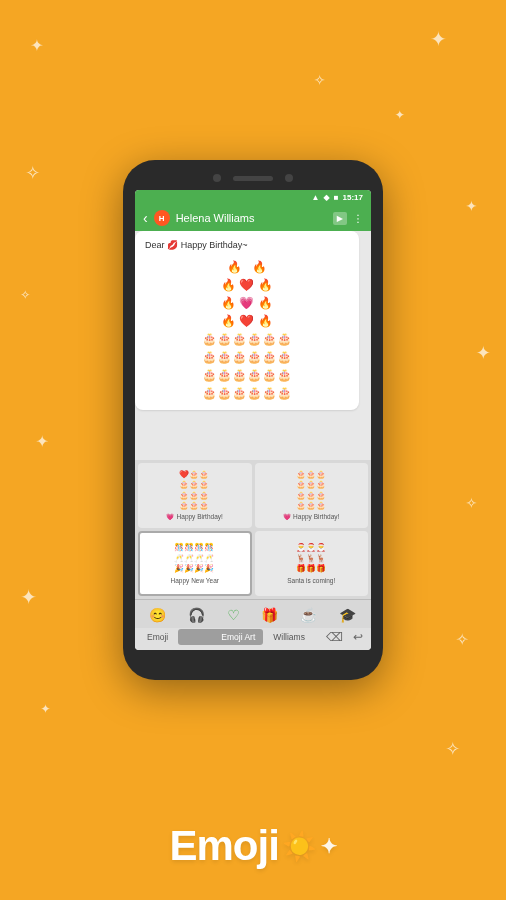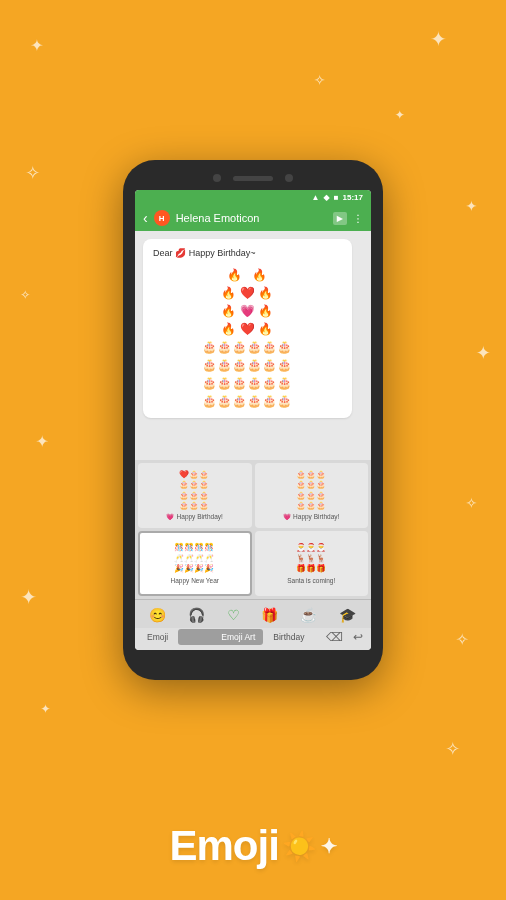--- a/index.html
+++ b/index.html
@@ -130,21 +130,21 @@
     .video-icon {
       background: rgba(255,255,255,0.3);
       border-radius: 2px;
       padding: 2px 4px;
       font-size: 8px;
     }
 
     
     .chat-area {
       flex: 1;
-      padding: 8px;
+      padding: 0;
       background: #e8e8e8;
       overflow: hidden;
     }
 
     .message-bubble {
       background: white;
       border-radius: 8px;
       padding: 8px 10px;
       max-width: 95%;
       font-size: 9px;
@@ -335,21 +335,21 @@
     <div class="status-bar">
       <span>▲</span>
       <span>◆</span>
       <span>■</span>
       <span class="time">15:17</span>
     </div>
 
     <div class="chat-header">
       <span class="back-btn">‹</span>
       <div class="header-avatar">H</div>
-      <span class="header-name">Helena Emoticon</span>
+      <span class="header-name">Helena Williams</span>
       <div class="header-icons">
         <span class="video-icon">▶</span>
         <span>⋮</span>
       </div>
     </div>
 
     <div class="chat-area">
       <div class="message-bubble">
         <div class="greeting">Dear 💋 Happy Birthday~</div>
         <div class="emoji-art-display">
@@ -397,21 +397,21 @@
       <span class="kb-icon">🎧</span>
       <span class="kb-icon active">♡</span>
       <span class="kb-icon">🎁</span>
       <span class="kb-icon">☕</span>
       <span class="kb-icon">🎓</span>
     </div>
 
     <div class="keyboard-tabs">
       <span class="kb-tab">Emoji</span>
       <span class="kb-tab active kb-tab-emoji-art">Emoji Art</span>
-      <span class="kb-tab">Birthday</span>
+      <span class="kb-tab">Williams</span>
       <span class="kb-del">⌫</span>
       <span class="kb-enter">↩</span>
     </div>
 
   </div>
 </div>
 
 <div class="bottom-text">
   <div class="emoji-art-title">
     <span>Emoji </span>

